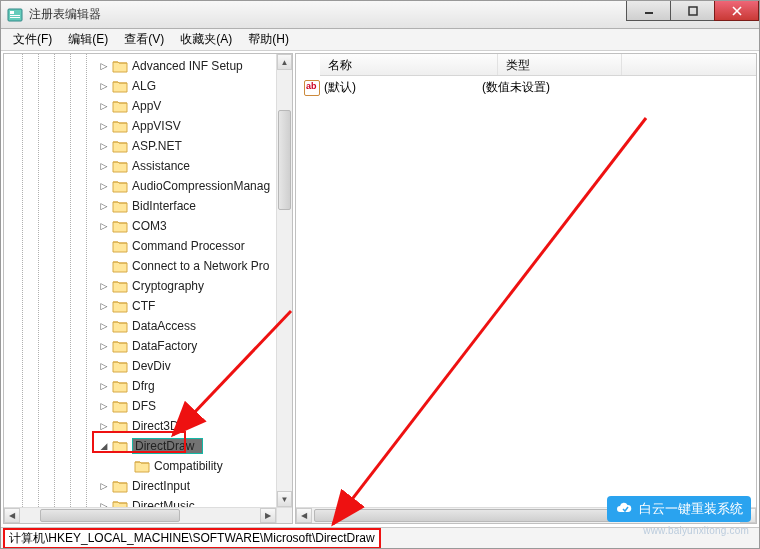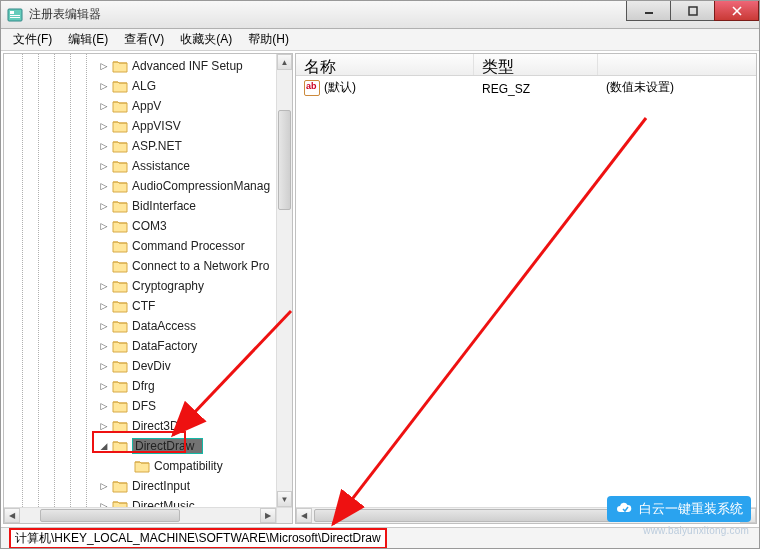--- a/index.html
+++ b/index.html
@@ -51,38 +51,38 @@
   .scroll-v .track { position: absolute; top: 16px; bottom: 16px; left: 0; right: 0; }
   .scroll-v .thumb { position: absolute; left: 1px; right: 1px; top: 40px; height: 100px; background: linear-gradient(to right,#e6e6e6,#cfcfcf); border: 1px solid #b8b8b8; border-radius: 2px; }
   .scroll-h { position: absolute; left: 0; right: 16px; bottom: 0; height: 16px; background: #f0f0f0; border-top: 1px solid #ddd; display:flex; }
   .scroll-h .arrow { width: 16px; background: linear-gradient(#f8f8f8,#e0e0e0); border:1px solid #ccc; display:flex;align-items:center;justify-content:center;font-size:8px;color:#555;}
   .scroll-h .track { flex: 1; position: relative; }
   .scroll-h .thumb { position: absolute; top:1px; bottom:1px; left: 20px; width: 140px; background: linear-gradient(#e6e6e6,#cfcfcf); border:1px solid #b8b8b8; border-radius:2px;}
   .corner { position:absolute; right:0; bottom:0; width:16px; height:16px; background:#efefef; border-left:1px solid #ddd; border-top:1px solid #ddd;}
 
   
   .list-pane { flex: 1; border: 1px solid #c0c0c0; margin: 2px 2px 2px 1px; background: #fff; position: relative; overflow:hidden;}
-  .list-header { display: flex; height: 22px; background: linear-gradient(#fdfdfd,#efefef); border-bottom: 1px solid #d6d6d6; font-size: 16px; }
+  .list-header { display: flex; height: 22px; background: linear-gradient(#fdfdfd,#efefef); border-bottom: 1px solid #d6d6d6; font-size: 12px; margin-left: 24px; }
   .col { padding: 3px 8px; border-right: 1px solid #e2e2e2; }
   .col-name { width: 178px; }
   .col-type { width: 124px; }
   .col-data { flex: 1; }
   .list-body { font-size: 12px; }
   .list-row { display: flex; height: 20px; align-items: flex-end; }
   .cell { padding: 0 8px; }
   .cell-name { width: 178px; display:flex; align-items:center; gap:4px;}
   .cell-type { width: 124px; }
   .cell-data { flex: 1; }
   .string-icon { width:16px; height:16px; background:#fff; border:1px solid #cc8a3c; position:relative; border-radius:2px;}
   .string-icon:before { content:"ab"; position:absolute; left:1px; top:0; font-size:9px; color:#c02; font-weight:bold;}
   .list-pane .scroll-h { left:0; right:0; }
   .list-pane .scroll-h .thumb { left:2px; width: 380px; }
 
   
-  .statusbar { position: absolute; left: 0; right: 0; bottom: 0; height: 21px; background: #f4f4f4; border-top: 1px solid #c7c7c7; font-size: 12px; padding: 2px 8px; display:flex; align-items:center;}
+  .statusbar { position: absolute; left: 0; right: 0; bottom: 0; height: 21px; background: #f4f4f4; border-top: 1px solid #c7c7c7; font-size: 12px; padding: 2px 2px; display:flex; align-items:center;}
   .statusbar .path-box { border: 2px solid #e11; padding: 0 4px; background:#fff; }
 
   
   .overlay { position: absolute; inset: 0; pointer-events: none; }
 
   
   .watermark { position: absolute; right: 8px; bottom: 26px; display:flex; align-items:flex-end; gap:6px; font-size:13px; color:#fff; }
   .wm-badge { background:#2aa3ef; border-radius:4px; padding:4px 8px; display:flex; align-items:center; gap:6px;}
   .wm-badge svg { }
   .wm-text { color:#fff; font-weight:500;}
@@ -371,21 +371,20 @@
     <div class="list-header">
       <div class="col col-name">名称</div>
       <div class="col col-type">类型</div>
     </div>
     <div class="list-body">
       <div class="list-row">
         <div class="cell cell-name">
           <span class="string-icon"></span>
           <span>(默认)</span>
         </div>
-        <div class="cell cell-type">REG_SZ</div>
         <div class="cell cell-data">(数值未设置)</div>
       </div>
     </div>
     <div class="scroll-h">
       <div class="arrow">◀</div>
       <div class="track">
           <div class="thumb"></div>
         </div>
       <div class="arrow">▶</div>
     </div>

